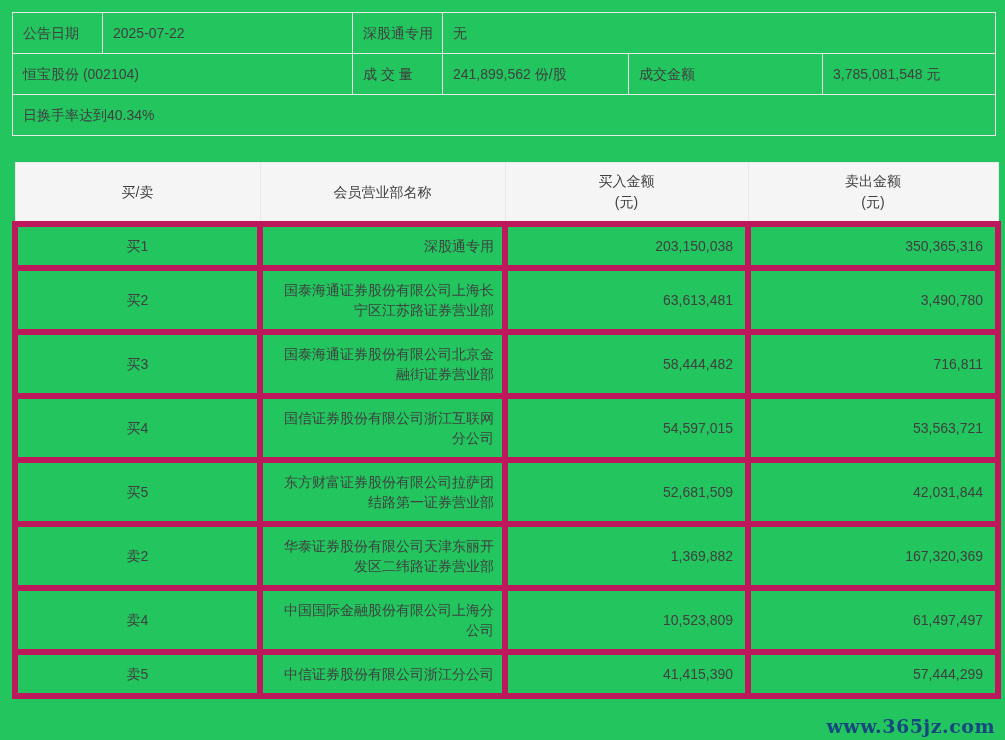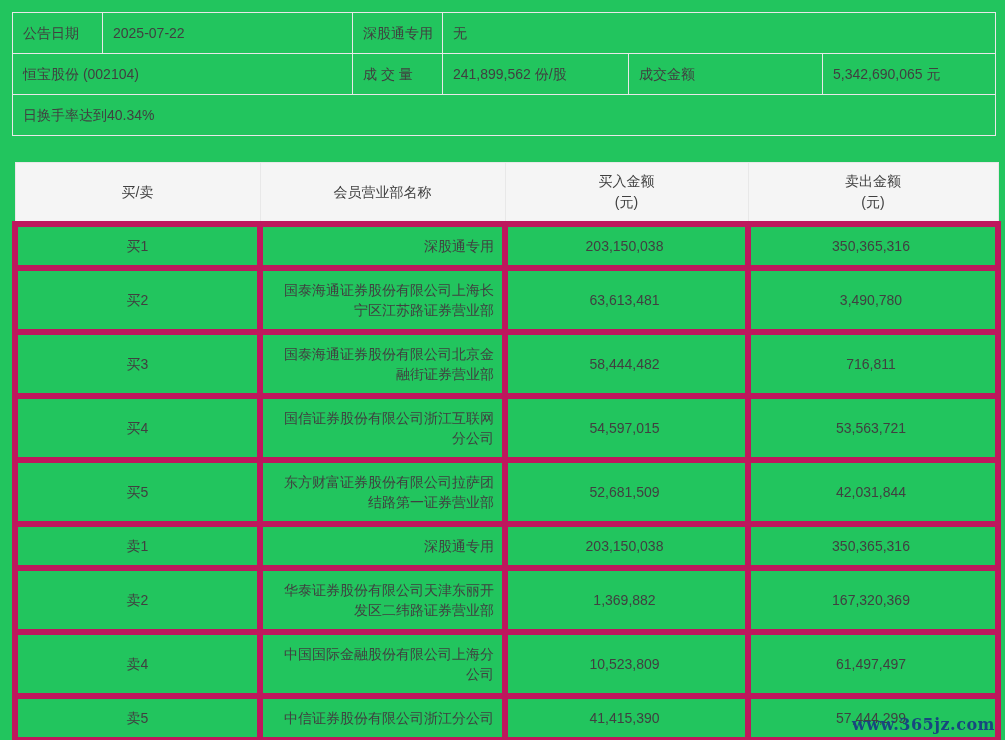--- a/index.html
+++ b/index.html
@@ -52,29 +52,29 @@
     color: #404040;
   }
   .lhb-table td {
     border: 6px solid #be185d;
     padding: 9px 8px;
     line-height: 20px;
     vertical-align: middle;
   }
   .lhb-table td.c { text-align: center; }
   .lhb-table td.l { text-align: right; }
-  .lhb-table td.r { text-align: center; padding-right: 12px; }
+  .lhb-table td.r { text-align: right; padding-right: 12px; }
   
   .watermark {
     position: absolute;
     right: 10px;
     top: 715px;
     font-family: "DejaVu Serif", serif;
     font-weight: bold;
-    font-size: 16px;
+    font-size: 19px;
     letter-spacing: 0.5px;
     color: #17477f;
     text-decoration: none;
     cursor: pointer;
   }
 </style>
 </head>
 <body>
 
 <div class="page">
@@ -93,21 +93,21 @@
       <td>公告日期</td>
       <td>2025-07-22</td>
       <td>深股通专用</td>
       <td colspan="3">无</td>
     </tr>
     <tr>
       <td colspan="2">恒宝股份 (002104)</td>
       <td>成 交 量</td>
       <td>241,899,562 份/股</td>
       <td>成交金额</td>
-      <td>5,342,690,065 元</td>
+      <td>3,785,081,548 元</td>
     </tr>
     <tr>
       <td colspan="6">日换手率达到40.34%</td>
     </tr>
   </tbody>
     </table>
 
   <table class="lhb-table">
     <colgroup>
       <col style="width:245px">
@@ -154,26 +154,20 @@
         <td class="r">54,597,015</td>
         <td class="r">53,563,721</td>
       </tr>
       <tr>
         <td class="c">买5</td>
         <td class="l">东方财富证券股份有限公司拉萨团结路第一证券营业部</td>
         <td class="r">52,681,509</td>
         <td class="r">42,031,844</td>
       </tr>
       <tr>
-        <td class="c">卖1</td>
-        <td class="l">深股通专用</td>
-        <td class="r">203,150,038</td>
-        <td class="r">350,365,316</td>
-      </tr>
-      <tr>
         <td class="c">卖2</td>
         <td class="l">华泰证券股份有限公司天津东丽开发区二纬路证券营业部</td>
         <td class="r">1,369,882</td>
         <td class="r">167,320,369</td>
       </tr>
       <tr>
         <td class="c">卖4</td>
         <td class="l">中国国际金融股份有限公司上海分公司</td>
         <td class="r">10,523,809</td>
         <td class="r">61,497,497</td>

